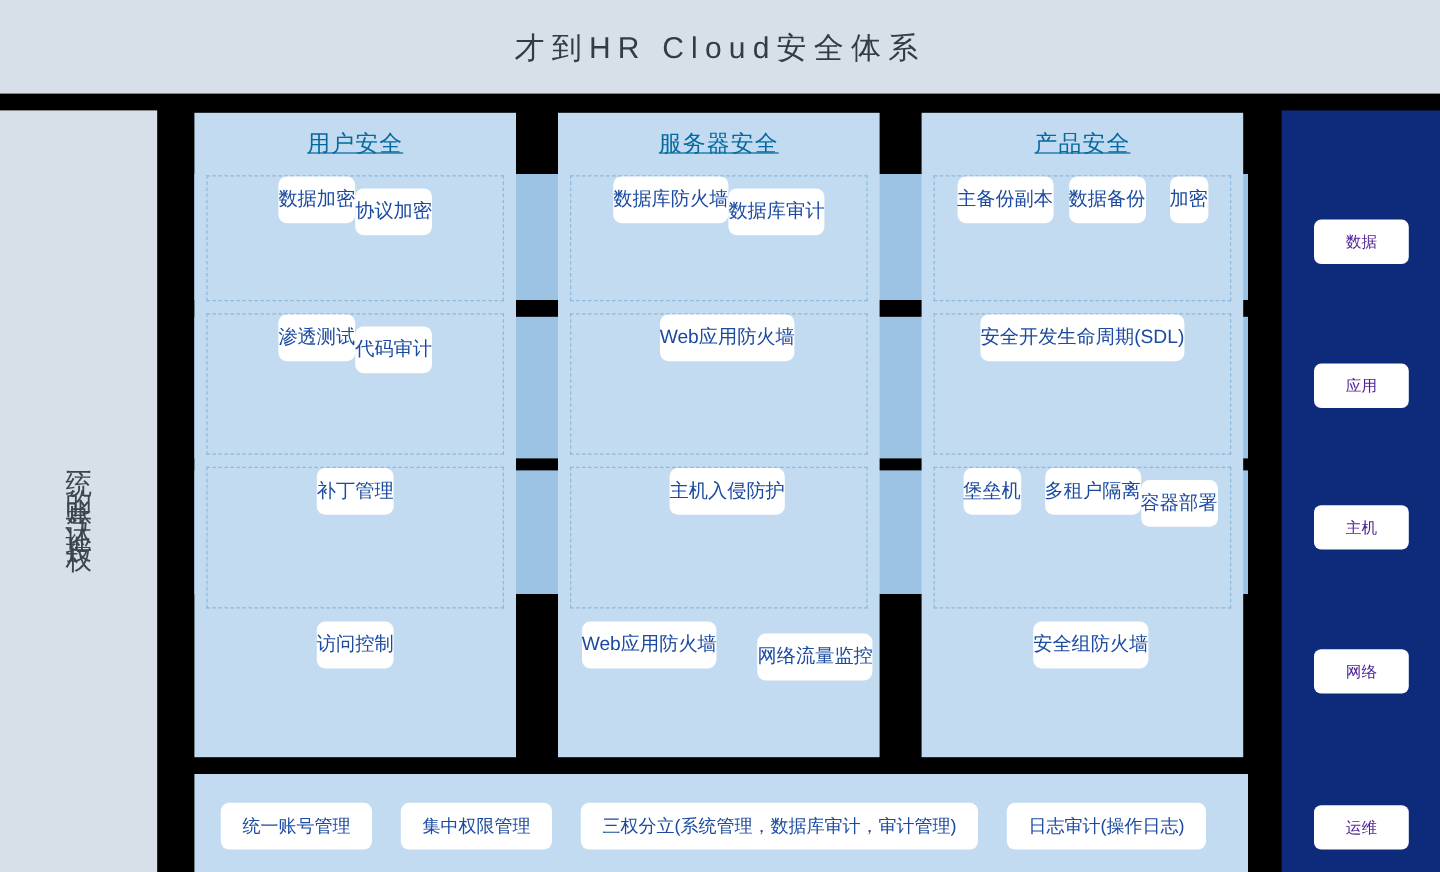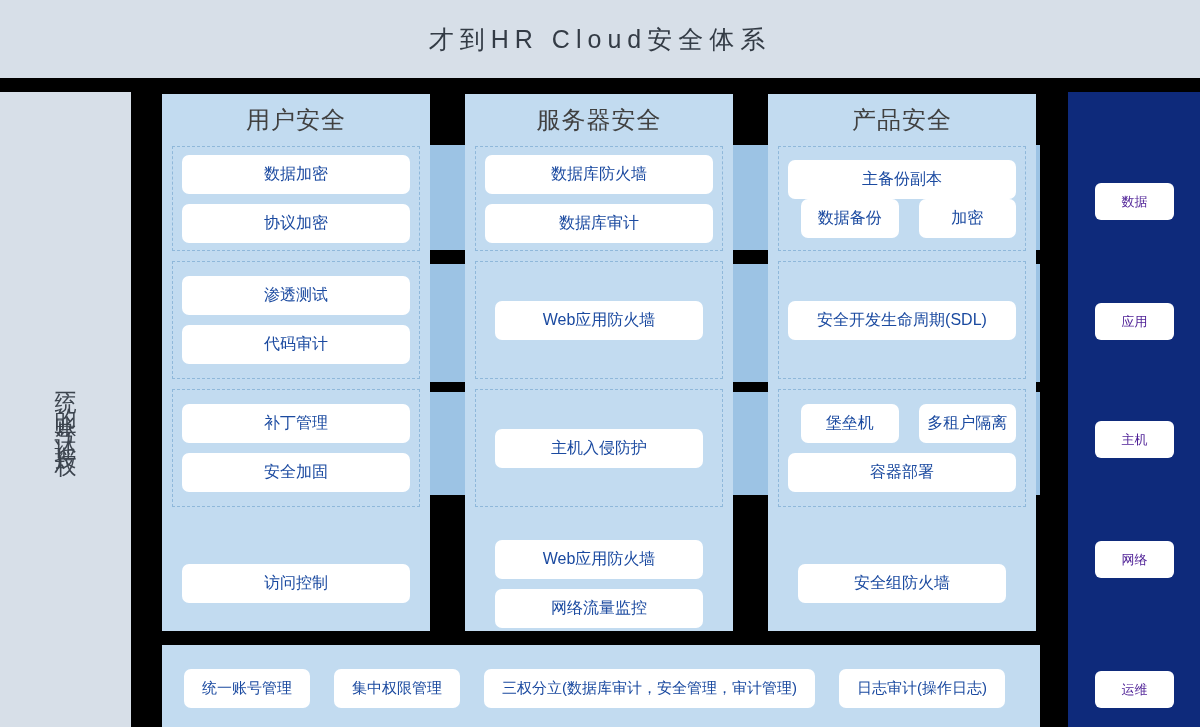--- a/index.html
+++ b/index.html
@@ -106,31 +106,32 @@
   }
   .col0 { left: 162px; }
   .col1 { left: 465px; }
   .col2 { left: 768px; }
 
   .column-title {
     height: 52px;
     display: flex;
     align-items: center;
     justify-content: center;
-    font-size: 24px;
-    color: #404040;
+    font-size: 19px;
+    color: #0369a1;
     letter-spacing: 1px;
+    text-decoration: underline;
   }
 
   
   .band {
     box-sizing: border-box;
     border: 1px dashed #8fb8da;
     display: flex;
-    flex-direction: column;
+    flex-direction: row;
     justify-content: center;
     padding: 0 9px;
   }
   .band.plain {
     border: 1px dashed transparent;
   }
   .band-h1 { height: 105px; }
   .band-h2 { height: 118px; }
   .band-h3 { height: 118px; }
   .band-h4 { height: 133px; }
@@ -149,21 +150,21 @@
     white-space: nowrap;
   }
   .chip + .chip { margin-top: 10px; }
   .chip-row {
     display: flex;
     gap: 20px;
     padding-left: 13px;
   }
   .chip-row > .chip { flex: 1; margin-top: 0; }
   .chip-row + .chip { margin-top: 10px; }
-  .chip.inset { margin-left: 10px; margin-right: 10px; }
+  .chip.inset { margin-left: 24px; margin-right: 10px; }
 
   
   .bottom-bar {
     position: absolute;
     left: 162px; top: 645px;
     width: 878px;
     height: 86px;
     background: #c2dbf0;
     display: flex;
     align-items: center;
@@ -209,21 +210,20 @@
       <div class="chip">协议加密</div>
     </div>
     <div class="gap-sm"></div>
     <div class="band band-h2">
       <div class="chip">渗透测试</div>
       <div class="chip">代码审计</div>
     </div>
     <div class="gap-sm"></div>
     <div class="band band-h3">
       <div class="chip">补丁管理</div>
-      <div class="chip">安全加固</div>
     </div>
     <div class="gap-sm"></div>
     <div class="band band-h4 plain">
       <div class="chip">访问控制</div>
     </div>
   </div>
 
   <div class="column col1">
     <div class="column-title">服务器安全</div>
     <div class="band band-h1">
@@ -278,15 +278,15 @@
   <div class="right-badge rb0">数据</div>
   <div class="right-badge rb1">应用</div>
   <div class="right-badge rb2">主机</div>
   <div class="right-badge rb3">网络</div>
   <div class="right-badge rb4">运维</div>
 </div>
 
 <div class="bottom-bar">
   <div class="bottom-chip">统一账号管理</div>
   <div class="bottom-chip">集中权限管理</div>
-  <div class="bottom-chip">三权分立(数据库审计，安全管理，审计管理)</div>
+  <div class="bottom-chip">三权分立(系统管理，数据库审计，审计管理)</div>
   <div class="bottom-chip">日志审计(操作日志)</div>
 </div>
 
 </body></html>

